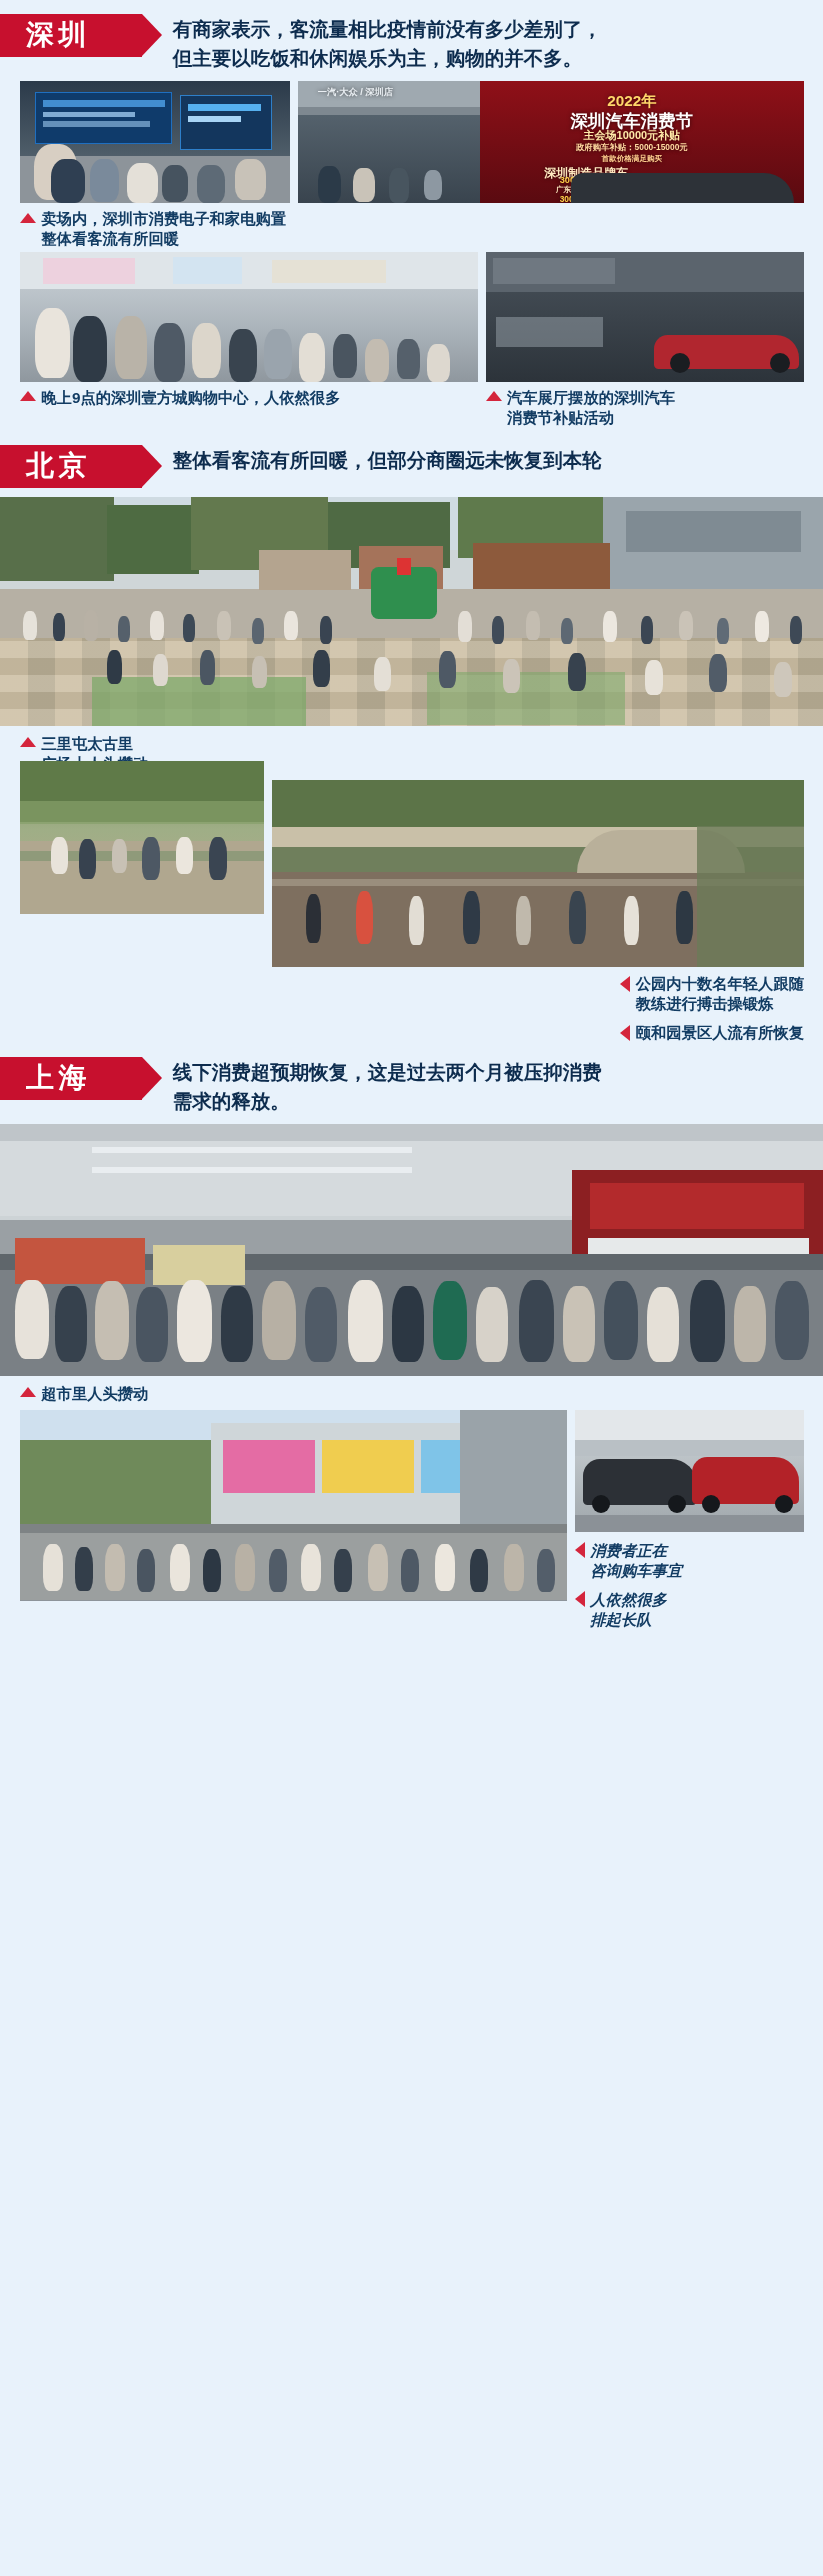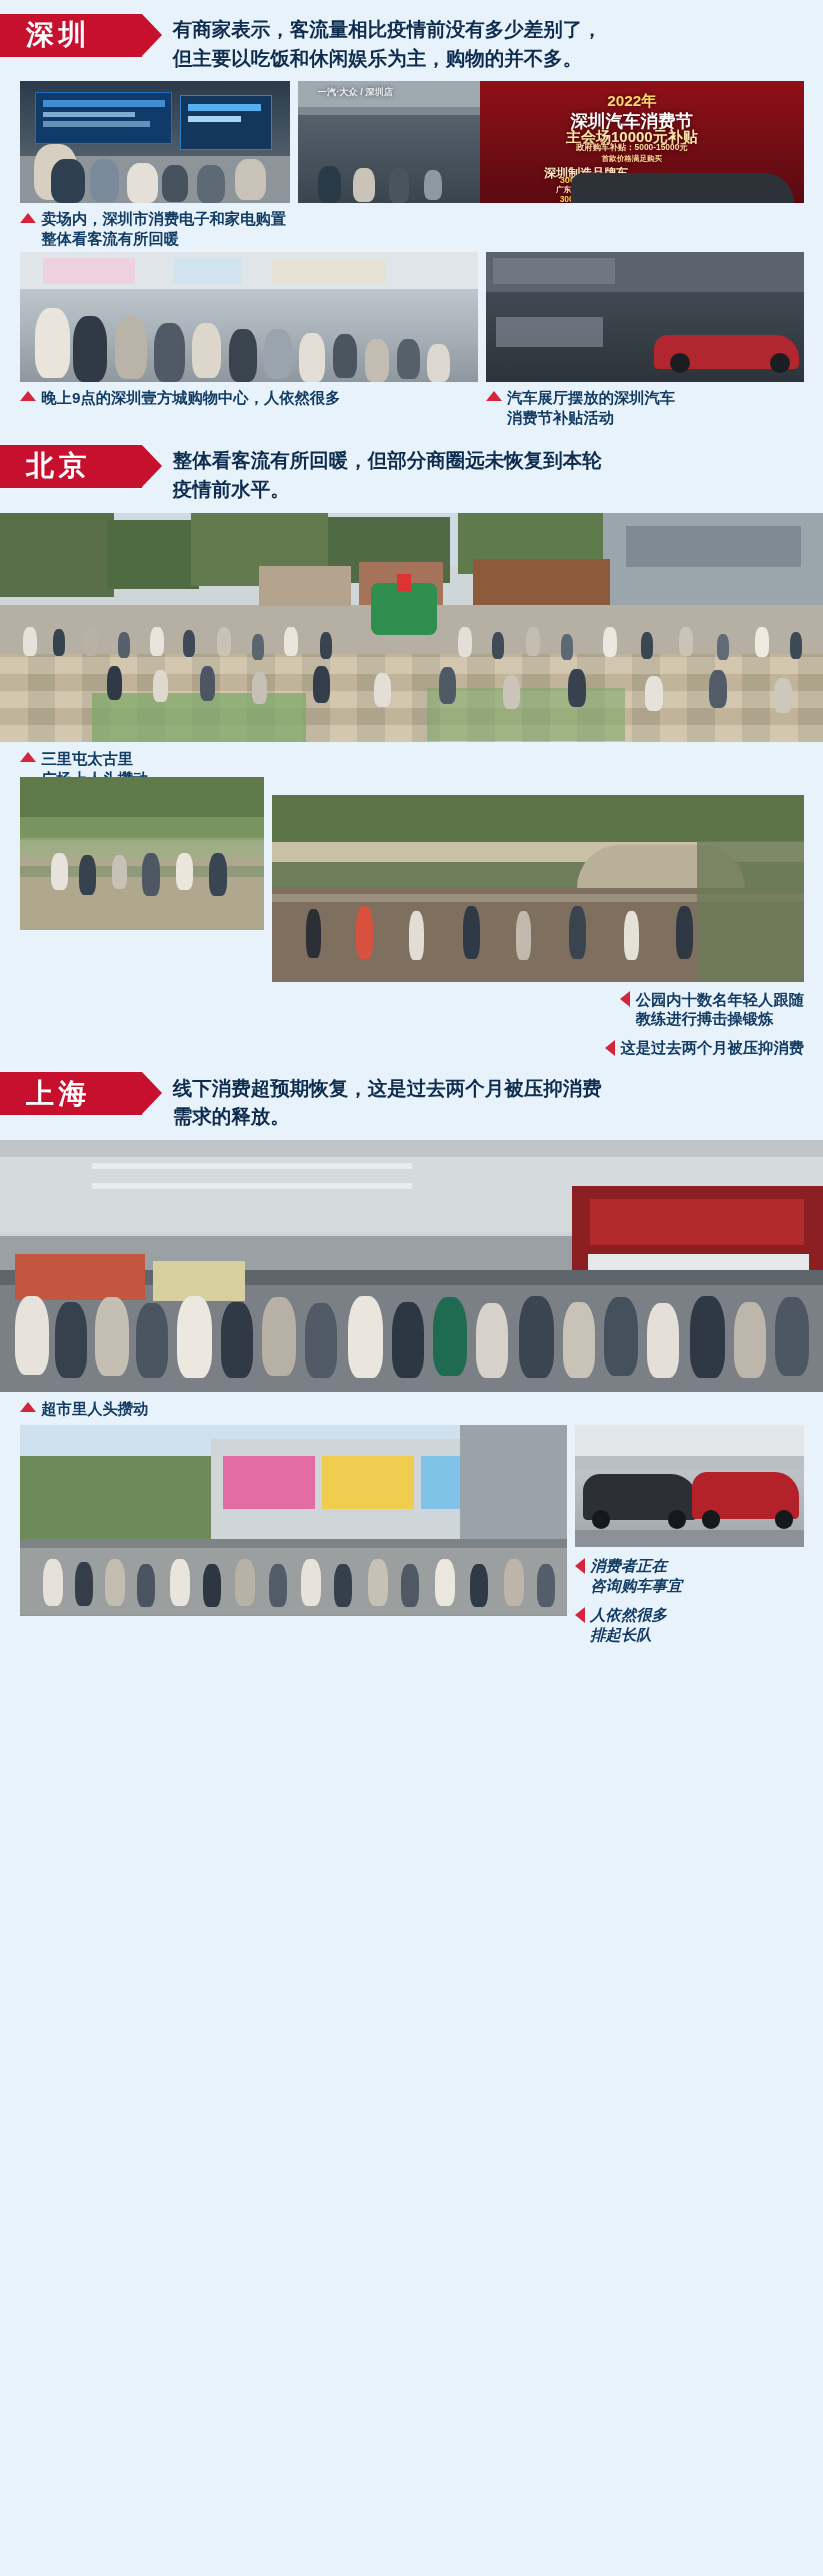--- a/index.html
+++ b/index.html
@@ -167,21 +167,21 @@
         </div>
       </div>
 
       <div class="photo sz-b" style="height:122px">
         <div class="ph" style="background:linear-gradient(#5f6d78,#39444e)">
           <div class="rect" style="left:0;top:0;width:100%;height:26px;background:#9fa9b0"></div>
           <div class="rect" style="left:0;top:26px;width:100%;height:7.6px;background:#7e8890"></div>
           <div class="rect" style="right:0;top:0;width:64%;height:100%;background:linear-gradient(#8f1018,#5a0a10)"></div>
           <div class="poster-txt" style="right:8%;top:9.2px;width:52%;font-size:15.3px;color:#ffd76a">2022年</div>
           <div class="poster-txt" style="right:6%;top:27.5px;width:56%;font-size:17.5px;color:#fff">深圳汽车消费节</div>
-          <div class="poster-txt" style="right:8%;top:47px;width:52%;font-size:15px;color:#ffe9a8">主会场10000元补贴</div>
+          <div class="poster-txt" style="right:8%;top:47px;width:52%;font-size:11px;color:#ffe9a8">主会场10000元补贴</div>
           <div class="poster-txt" style="right:8%;top:61px;width:52%;font-size:8.4px;color:#ffd9a0">政府购车补贴：5000-15000元</div>
           <div class="poster-txt" style="right:8%;top:73px;width:52%;font-size:7.6px;color:#ffcf8f">首款价格满足购买</div>
           <div class="poster-txt" style="right:26%;top:84px;width:34%;font-size:12px;color:#ffe9c0">深圳制造品牌车</div>
           <div class="poster-txt" style="right:26%;top:93px;width:34%;font-size:9.2px;color:#ffd24a">3000-5000元</div>
           <div class="poster-txt" style="right:26%;top:104px;width:34%;font-size:7.6px;color:#ffe9c0">广东省制造品牌车</div>
           <div class="poster-txt" style="right:26%;top:113px;width:34%;font-size:8.4px;color:#ffd24a">3000-10000元</div>
           <div class="poster-txt" style="left:4%;top:4.6px;width:34%;font-size:9.2px;color:#e9eef2;text-align:left">一汽·大众 / 深圳店</div>
           <div class="crowd-dot" style="left:4%;bottom:0;width:23px;height:37px;background:#2b3a48"></div>
           <div class="crowd-dot" style="left:11%;bottom:1.5px;width:21.4px;height:34px;background:#c9c3b8"></div>
           <div class="crowd-dot" style="left:18%;bottom:0;width:20px;height:35px;background:#48555f"></div>
@@ -253,21 +253,20 @@
           <span>消费节补贴活动</span>
         </div>
       </div>
     </div>
   </div>
 
   <div class="sec-head">
     <div class="city-tag">北京</div>
     <div class="sec-desc">
       <span>整体看客流有所回暖，但部分商圈远未恢复到本轮</span>
-      <span>疫情前水平。</span>
     </div>
   </div>
 
   <div class="photo bj-hero">
     <div class="ph" style="background:linear-gradient(#b9c6cf 0 22%,#cfd6d8 22% 40%,#b6b0a4 40% 100%)">
       <div class="rect" style="left:0;top:0;width:100%;height:53px;background:#cfdbe2"></div>
       <div class="rect" style="left:0;top:0;width:114px;height:84px;background:#586f4a"></div>
       <div class="rect" style="left:107px;top:7.6px;width:92px;height:69px;background:#4e6b42"></div>
       <div class="rect" style="left:191px;top:0;width:137px;height:73px;background:#63794e"></div>
       <div class="rect" style="left:328px;top:4.6px;width:122px;height:66px;background:#4f6a44"></div>
@@ -378,21 +377,21 @@
       <div class="cap left-tri">
         <div class="tri"></div>
         <div class="txt">
           <span>公园内十数名年轻人跟随</span>
           <span>教练进行搏击操锻炼</span>
         </div>
       </div>
       <div class="cap left-tri">
         <div class="tri"></div>
         <div class="txt">
-            <span>这是过去两个月被压抑消费</span>
+            <span>颐和园景区人流有所恢复</span>
           </div>
       </div>
     </div>
   </div>
 
   <div class="sec-head">
     <div class="city-tag">上海</div>
     <div class="sec-desc">
       <span>线下消费超预期恢复，这是过去两个月被压抑消费</span>
       <span>需求的释放。</span>

